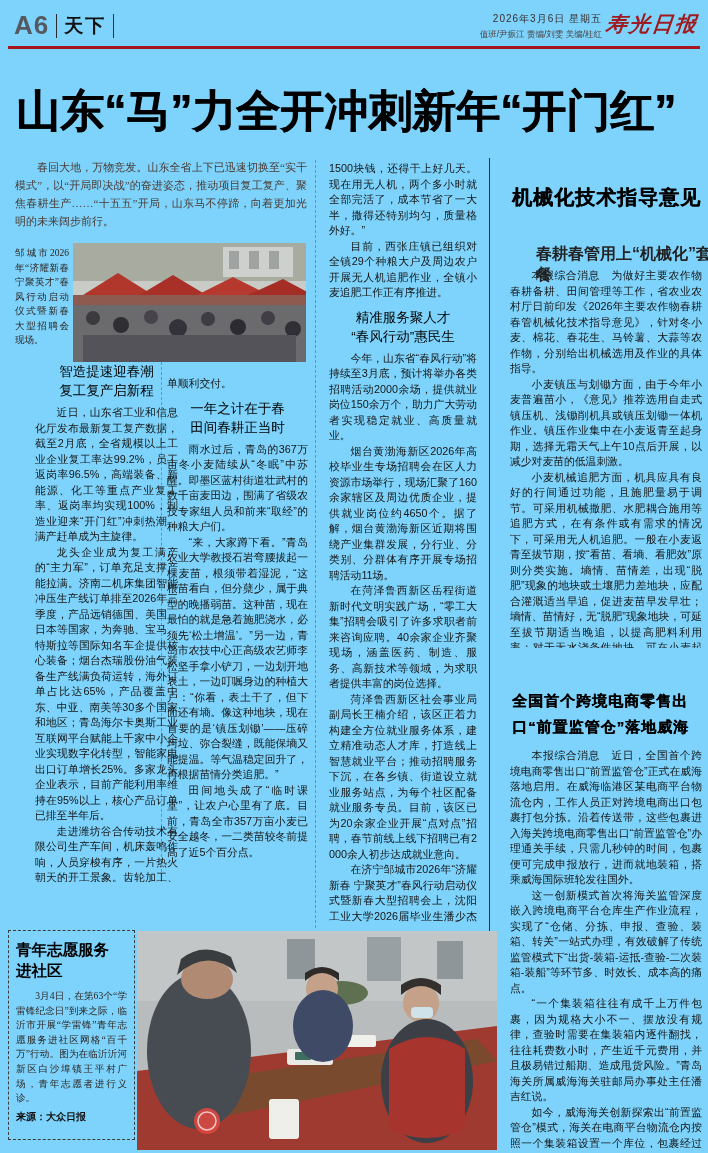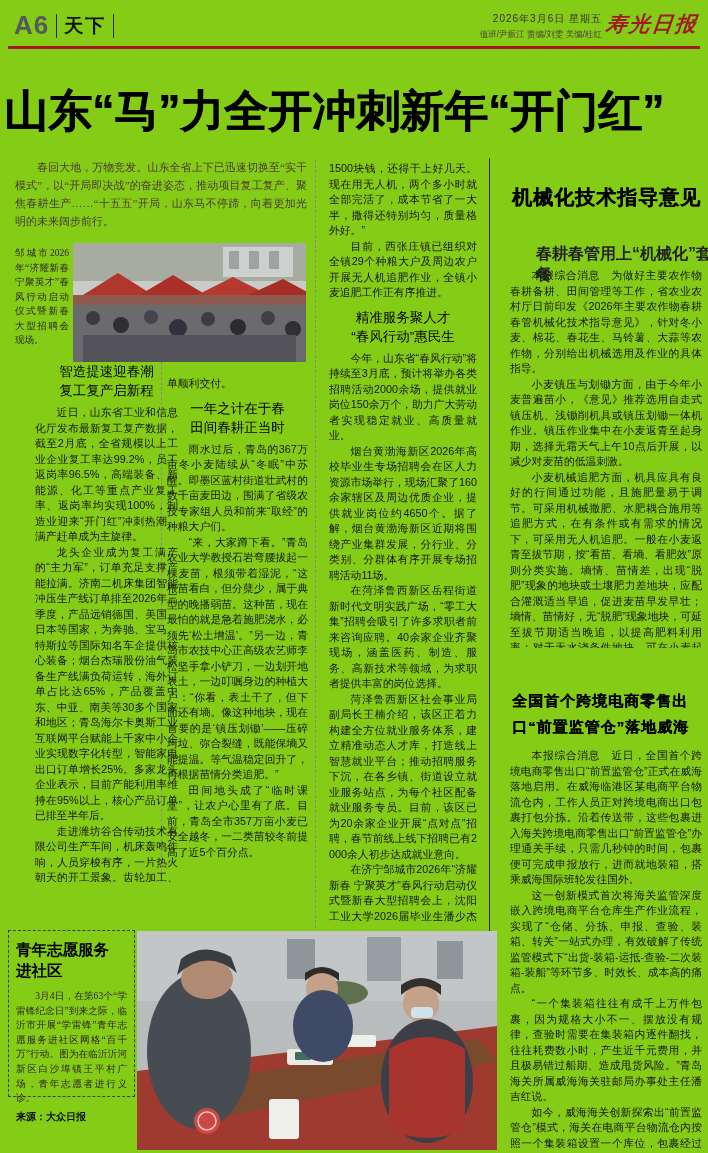--- a/index.html
+++ b/index.html
@@ -1,31 +1,31 @@
 <!DOCTYPE html>
 <html><head>
 <meta charset="utf-8">
 <style>
   html,body{margin:0;padding:0;background:#e8e8e6;}
-  #page{position:relative;width:708px;height:1153px;background:#84cc16;margin:0 auto;
+  #page{position:relative;width:708px;height:1153px;background:#7dd3fc;margin:0 auto;
         font-family:"Liberation Sans","DejaVu Sans",sans-serif;overflow:hidden;
         box-shadow:0 0 0 1px #d5d5d3;}
   
   #hdr{position:absolute;left:14px;top:10px;right:10px;height:34px;}
   .pgno{font-size:26px;font-weight:bold;color:#55585f;letter-spacing:1px;vertical-align:middle;}
   .hdr-div{display:inline-block;width:1px;height:24px;background:#2a2a2a;margin:0 7px;vertical-align:middle;}
   .section{font-size:19px;font-weight:bold;color:#111;vertical-align:middle;letter-spacing:2px;}
   #hdr-right{position:absolute;right:96px;top:2px;text-align:right;color:#3a2e2c;}
   #hdr-date{font-size:10px;letter-spacing:1px;}
   #hdr-staff{font-size:8.5px;margin-top:3px;color:#4a3e3c;}
   #masthead{position:absolute;right:0;top:0;font-size:21px;font-weight:bold;color:#9e1b20;
             font-style:italic;transform:skewX(-6deg);letter-spacing:2px;font-family:"DejaVu Serif",serif;}
   #redrule{position:absolute;left:8px;right:8px;top:46px;height:3px;background:#a6161d;}
   
-  #headline{position:absolute;left:4px;top:82px;width:608px;text-align:center;font-size:44px;
+  #headline{position:absolute;left:16px;top:82px;width:608px;text-align:center;font-size:44px;
             font-weight:900;color:#000;letter-spacing:0px;text-shadow:0.8px 0 0 #000;white-space:nowrap;}
   
   #intro{position:absolute;left:15px;top:158px;width:292px;height:80px;font-size:11px;line-height:18px;
          color:#4a3a32;text-align:justify;word-break:break-all;text-indent:2em;font-family:"Liberation Serif","DejaVu Serif",serif;}
   
   #main-photo{position:absolute;left:73px;top:243px;width:233px;height:119px;overflow:hidden;}
   #main-caption{position:absolute;left:15px;top:246px;width:54px;height:114px;font-size:9.5px;line-height:14.5px;
         color:#2d2420;text-align:justify;word-break:break-all;font-family:"Liberation Serif","DejaVu Serif",serif;}
   
   .news-col{position:absolute;font-size:10.8px;line-height:15.5px;color:#151515;text-align:justify;
@@ -33,21 +33,21 @@
   .news-col p{margin:0;text-indent:2em;}
   .col-subhead{font-size:13.5px;font-weight:normal;text-align:center;line-height:19px;margin:7px 0 5px;color:#000;}
   .vsep-dash{position:absolute;width:0;border-left:1px dashed #8a8a8a;}
   .vsep-solid{position:absolute;width:1px;background:#2b2b2b;}
   
   .sb-title{position:absolute;left:512px;width:190px;font-size:20px;font-weight:900;color:#000;
             line-height:27px;letter-spacing:1px;text-shadow:0.5px 0 0 #000;}
   .sb-sub{position:absolute;left:536px;width:190px;font-size:16px;font-weight:bold;color:#222;}
   .sb-body{left:510px;width:192px;}
   
-  #vbox{position:absolute;left:8px;top:930px;width:127px;height:167px;border:1.5px dashed #3c3c3c;
+  #vbox{position:absolute;left:8px;top:930px;width:127px;height:210px;border:1.5px dashed #3c3c3c;
         box-sizing:border-box;padding:8px 7px 4px;}
   #vbox-title{font-size:15.5px;font-weight:900;line-height:21px;color:#000;}
   #vbox-body{margin-top:8px;font-size:9.6px;line-height:14.6px;color:#2d2420;text-align:justify;
              word-break:break-all;text-indent:2em;font-family:"Liberation Serif","DejaVu Serif",serif;}
   #vbox-src{margin-top:4px;font-size:10px;font-weight:bold;text-align:left;color:#111;}
   #bottom-photo{position:absolute;left:137px;top:931px;width:360px;height:219px;overflow:hidden;}
 </style>
 </head>
 <body>
 

